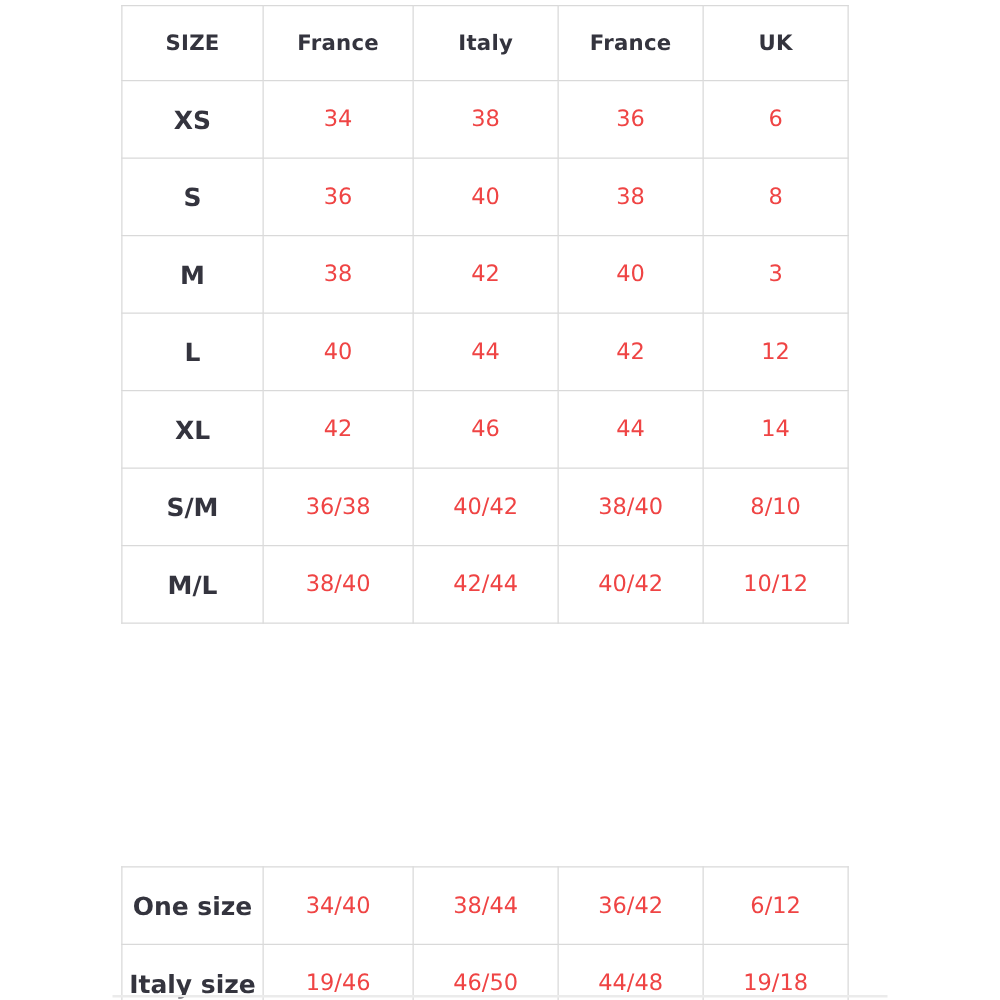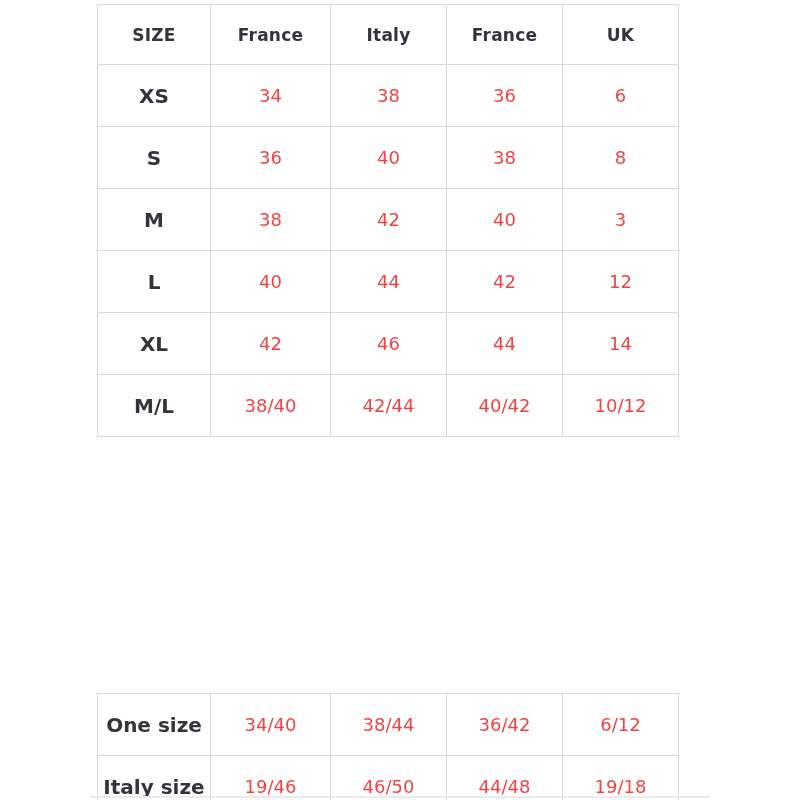--- a/index.html
+++ b/index.html
@@ -112,20 +112,27 @@
         <td class="value-cell">12</td>
       </tr>
       <tr>
         <td class="label-cell">XL</td>
         <td class="value-cell">42</td>
         <td class="value-cell">46</td>
         <td class="value-cell">44</td>
         <td class="value-cell">14</td>
       </tr>
       <tr>
+        <td class="label-cell">S/M</td>
+        <td class="value-cell">36/38</td>
+        <td class="value-cell">40/42</td>
+        <td class="value-cell">38/40</td>
+        <td class="value-cell">8/10</td>
+      </tr>
+      <tr>
         <td class="label-cell">M/L</td>
         <td class="value-cell">38/40</td>
         <td class="value-cell">42/44</td>
         <td class="value-cell">40/42</td>
         <td class="value-cell">10/12</td>
       </tr>
     </tbody>
   </table>
 
   <table class="size-table" id="special-sizes-table">

